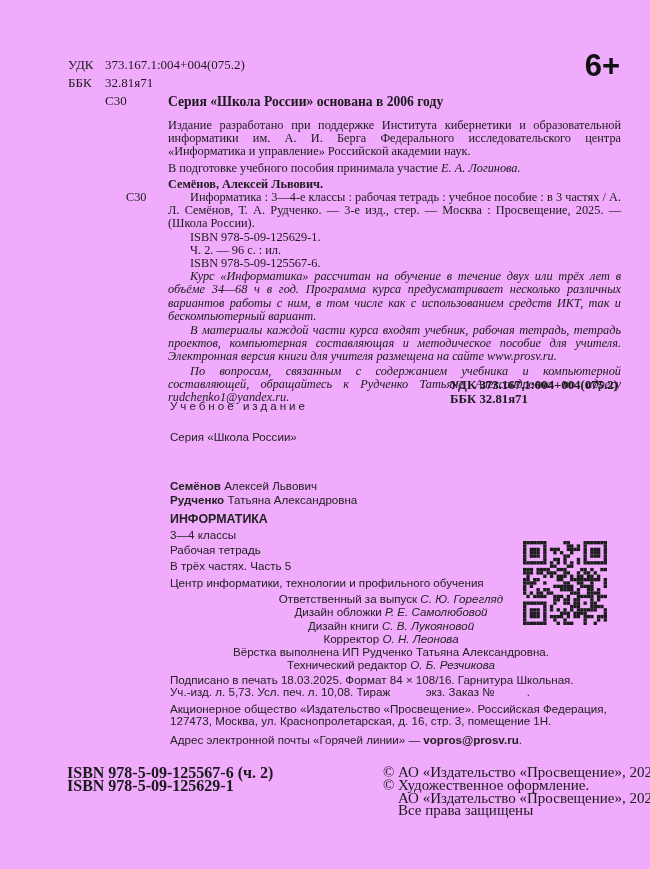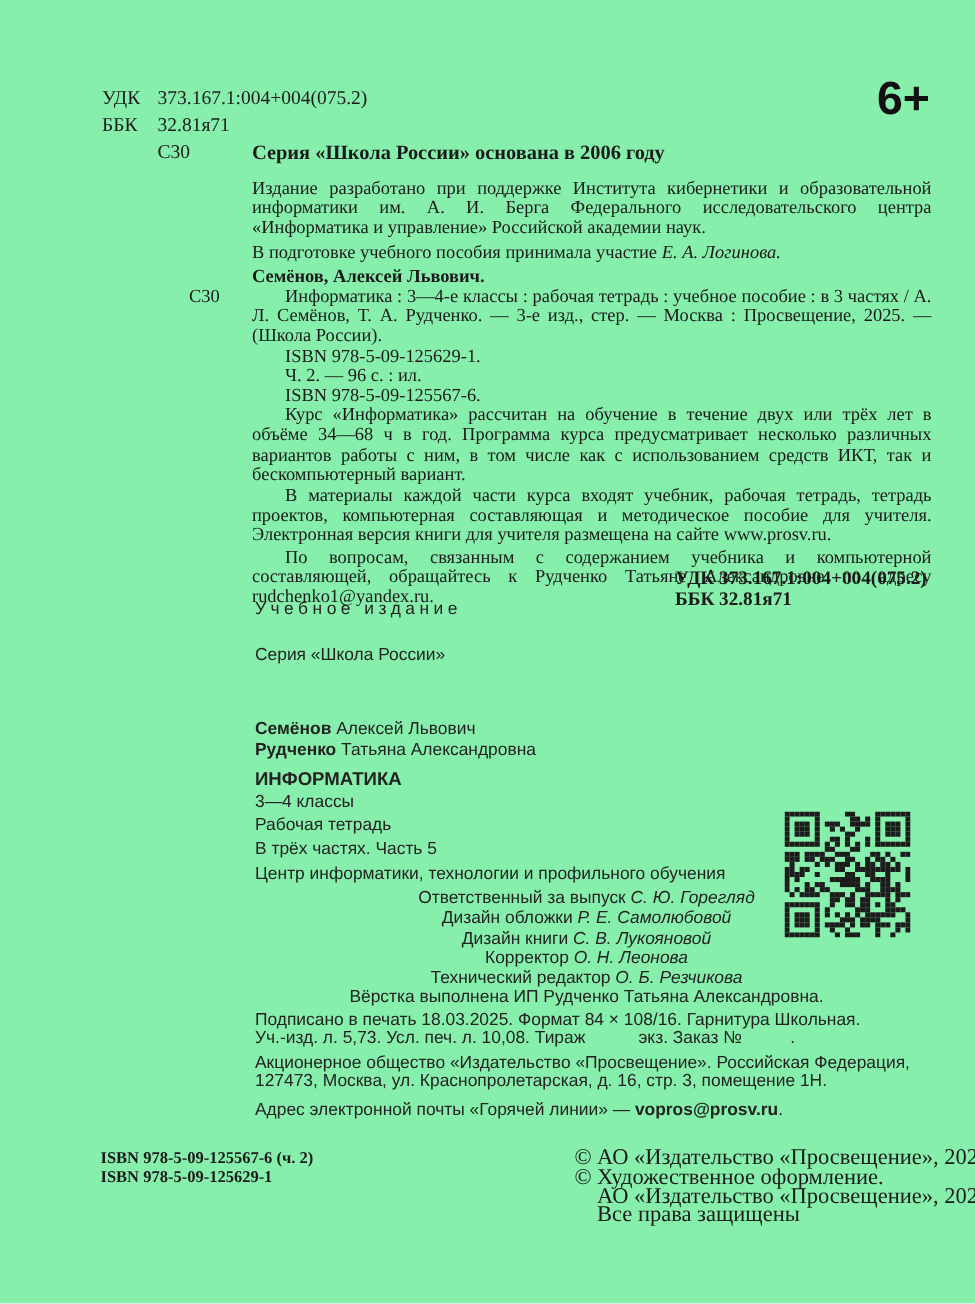--- a/index.html
+++ b/index.html
@@ -1,18 +1,18 @@
 <!DOCTYPE html>
 <html><head>
 <meta charset="utf-8">
 <style>
   * { margin:0; padding:0; box-sizing:border-box; }
   html,body { background:#fff; }
   .page {
-    position:relative; width:650px; height:869px; background:#86efac;
+    position:relative; width:650px; height:869px; background:#f0abfc;
     font-family:"Liberation Serif", serif; color:#1a1a1a; overflow:hidden;
     outline:1px solid #e8e8e8;
   }
   
   .top-meta { position:absolute; left:68px; top:56px; font-size:13px; line-height:18px; }
   .top-meta .row { white-space:nowrap; }
   .top-meta .lbl { display:inline-block; width:37px; }
   .top-meta .code-row { padding-left:37px; }
 
   .age-badge {
@@ -22,21 +22,21 @@
 
   
   .serif-col { position:absolute; left:168px; top:94px; width:453px; font-size:12.3px; line-height:13.2px; }
   .series-heading { font-weight:bold; font-size:13.6px; line-height:16px; margin-bottom:9px; }
   .serif-col p { text-align:justify; margin-bottom:3px; }
   .support-par { margin-bottom:4px; }
   .bib-author { font-weight:bold; }
   .bib-entry { position:relative; text-align:justify; text-indent:22px; }
   .bib-code { position:absolute; left:-42px; top:0; text-indent:0; }
   .bib-line { padding-left:22px; }
-  .annotation p { text-indent:22px; margin-bottom:1px; }
+  .annotation p { text-indent:22px; margin-bottom:1px;font-style:italic; }
 
   .udk-right { position:absolute; left:450px; top:378px; font-weight:bold; font-size:12.8px; line-height:14px; white-space:nowrap; }
 
   
   .sans-col { position:absolute; left:170px; top:399px; width:442px;
     font-family:"Liberation Sans", sans-serif; font-size:11.6px; line-height:13px; color:#222; }
   .ed-type { letter-spacing:3px; margin-bottom:18px; }
   .ed-series { margin-bottom:8px; }
   .ed-authors { line-height:13.8px; margin-bottom:6px;margin-top:36px; }
   .ed-authors b { font-weight:bold; }
@@ -46,21 +46,21 @@
   .credits { line-height:13.1px;text-align:center; }
   .credits i { font-style:italic; }
   .imprint-block { margin-top:3px; line-height:12.4px; }
   .publisher-block { margin-top:4px; line-height:12.4px; }
   .hotline { margin-top:5px; }
   .hotline b { font-weight:bold; }
 
   .qr { position:absolute; left:523px; top:541px; width:84px; height:84px; }
 
   
-  .footer-isbn { position:absolute; left:67px; top:766px; font-weight:bold; font-size:11px; line-height:13.3px; white-space:nowrap; }
+  .footer-isbn { position:absolute; left:67px; top:766px; font-weight:bold; font-size:16px; line-height:13.3px; white-space:nowrap; }
   .footer-copy { position:absolute; left:383px; top:766px; font-size:15px; line-height:12.8px; }
   .footer-copy .row { white-space:nowrap; }
   .footer-copy .mark { display:inline-block; width:15px; }
 </style>
 </head>
 <body>
 
 <div class="page">
 
   <div class="top-meta">
@@ -116,22 +116,22 @@
       <div>Рабочая тетрадь</div>
       <div>В трёх частях. Часть 5</div>
     </div>
     <div class="ed-center">Центр информатики, технологии и профильного обучения</div>
 
     <div class="credits">
       <div><span>Ответственный за выпуск </span><i>С. Ю. Горегляд</i></div>
       <div><span>Дизайн обложки </span><i>Р. Е. Самолюбовой</i></div>
       <div><span>Дизайн книги </span><i>С. В. Лукояновой</i></div>
       <div><span>Корректор </span><i>О. Н. Леонова</i></div>
+      <div><span>Вёрстка выполнена ИП Рудченко Татьяна Александровна.</span><i></i></div>
       <div><span>Технический редактор </span><i>О. Б. Резчикова</i></div>
-      <div><span>Вёрстка выполнена ИП Рудченко Татьяна Александровна.</span><i></i></div>
     </div>
 
     <div class="imprint-block">
       <div>Подписано в печать 18.03.2025. Формат 84 × 108/16. Гарнитура Школьная.</div>
       <div>Уч.-изд. л. 5,73. Усл. печ. л. 10,08. Тираж &nbsp;&nbsp;&nbsp;&nbsp;&nbsp;&nbsp;&nbsp;&nbsp;&nbsp; экз. Заказ № &nbsp;&nbsp;&nbsp;&nbsp;&nbsp;&nbsp;&nbsp;&nbsp; .</div>
     </div>
 
     <div class="publisher-block">Акционерное общество «Издательство «Просвещение». Российская Федерация, 127473, Москва, ул. Краснопролетарская, д. 16, стр. 3, помещение 1Н.</div>
 
     <div class="hotline">

